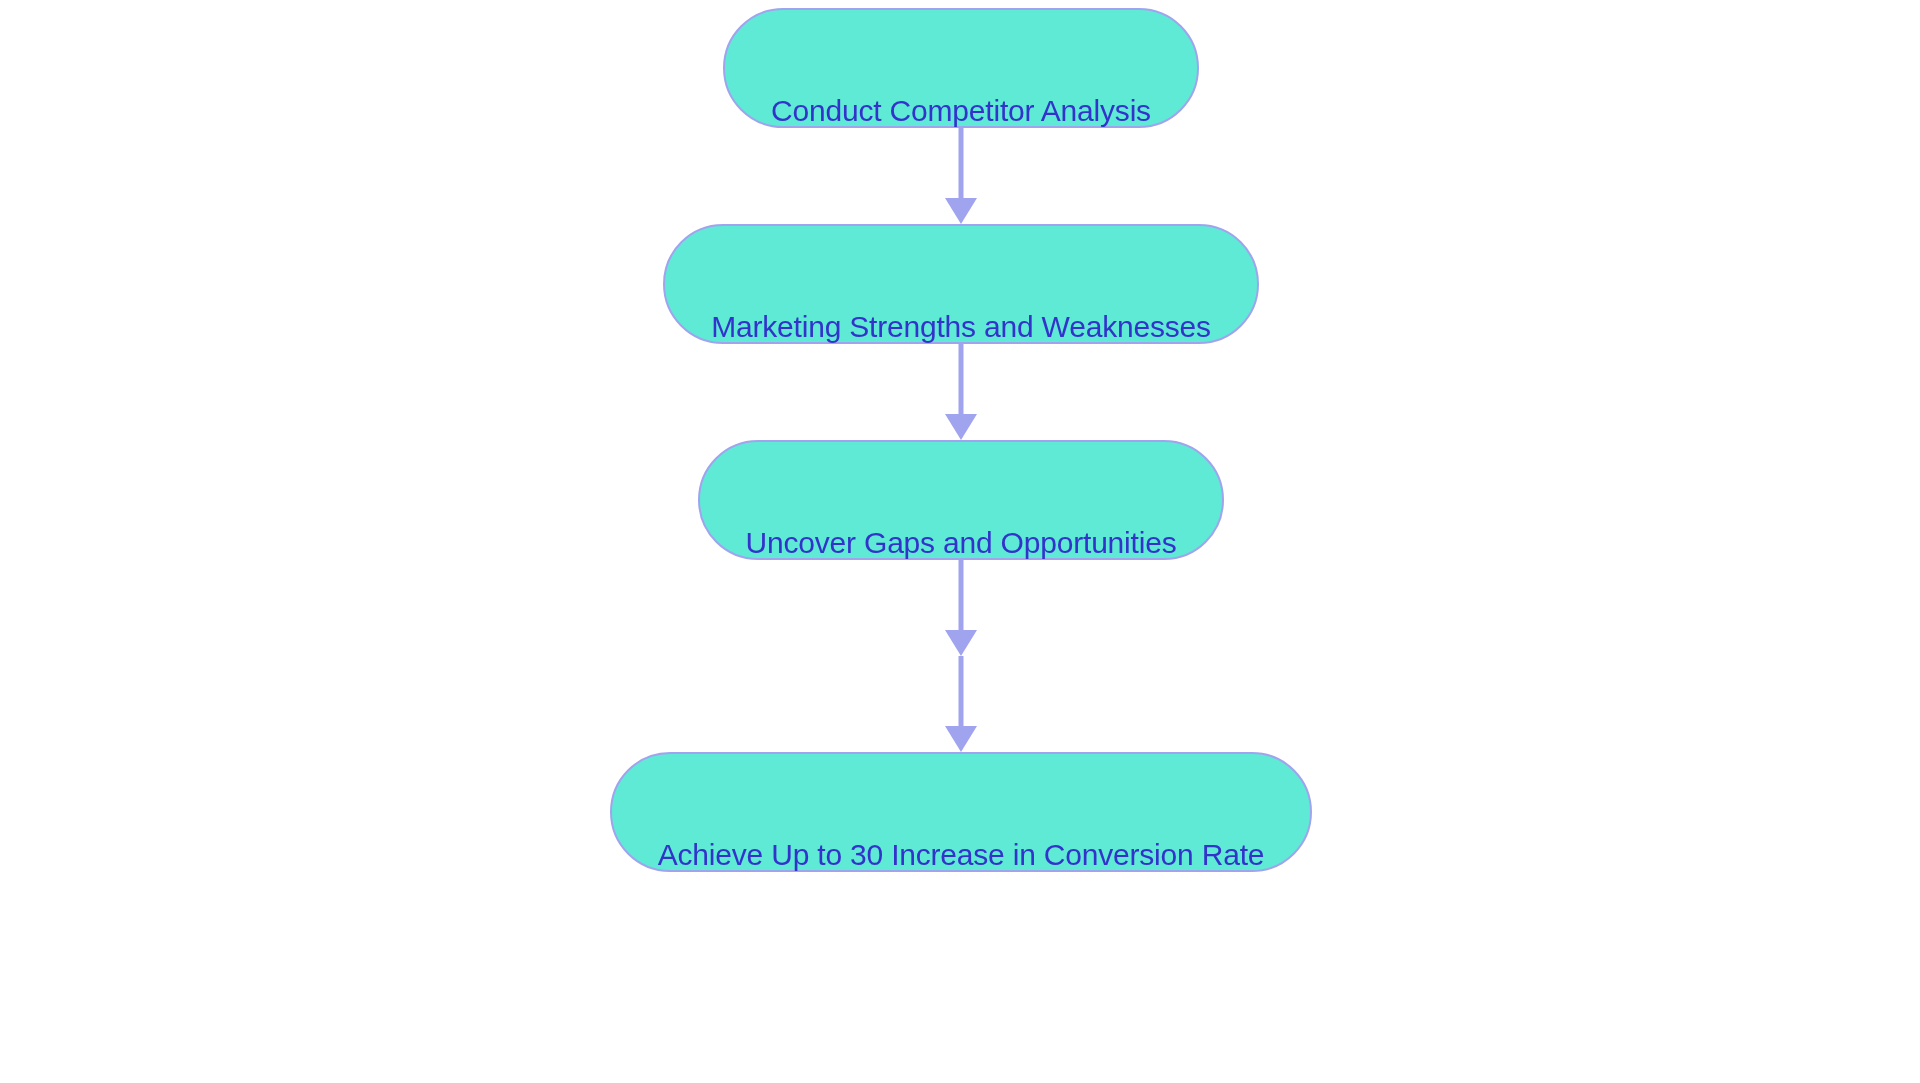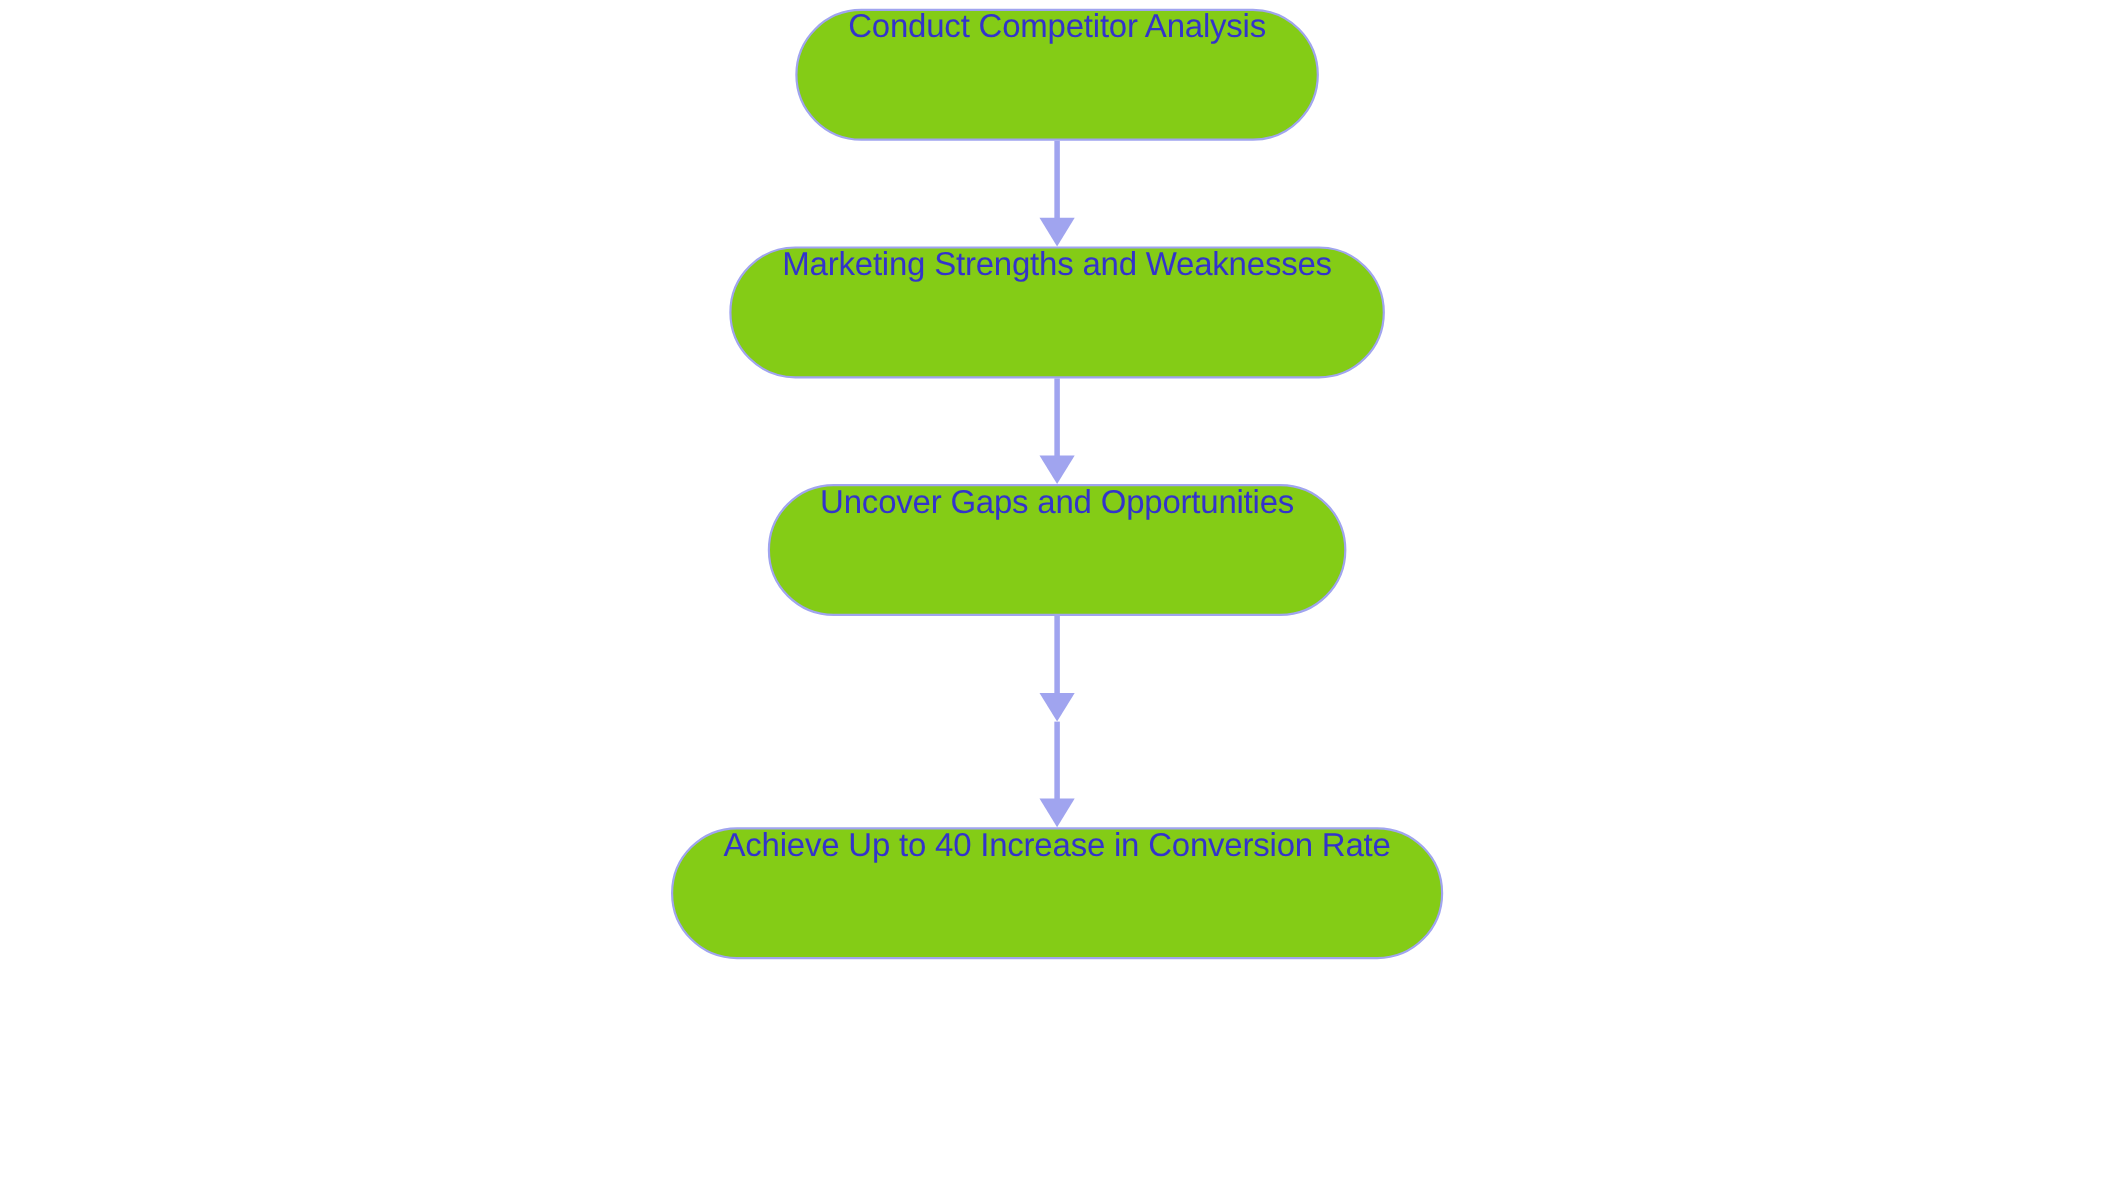--- a/index.html
+++ b/index.html
@@ -31,30 +31,30 @@
     display: flex;
     flex-direction: column;
     align-items: center;
     width: 100%;
     padding-top: 8px;
     box-sizing: border-box;
   }
 
   .flow-node {
     box-sizing: border-box;
-    background: #84cc16;
+    background: #5eead4;
     border: 2px solid #a0a4ef;
     border-radius: 60px;
     color: #3333cc;
     font-size: 30px;
     font-weight: 400;
     letter-spacing: -0.2px;
     line-height: 1;
     display: flex;
-    align-items: flex-start;
+    align-items: flex-end;
     justify-content: center;
     text-align: center;
     white-space: nowrap;
     height: 120px;
     padding: 0 46px;
     margin-left: 2px;
   }
 
   .connector {
     position: relative;
@@ -119,17 +119,17 @@
       <span class="head"></span>
     </div>
 
 
     <div class="connector">
       <span class="shaft"></span>
       <span class="head"></span>
     </div>
 
     <div class="flow-node">
-      <span>Achieve Up to 40 Increase in Conversion Rate</span>
+      <span>Achieve Up to 30 Increase in Conversion Rate</span>
     </div>
 
   </div>
 </div>
 
 </body></html>

